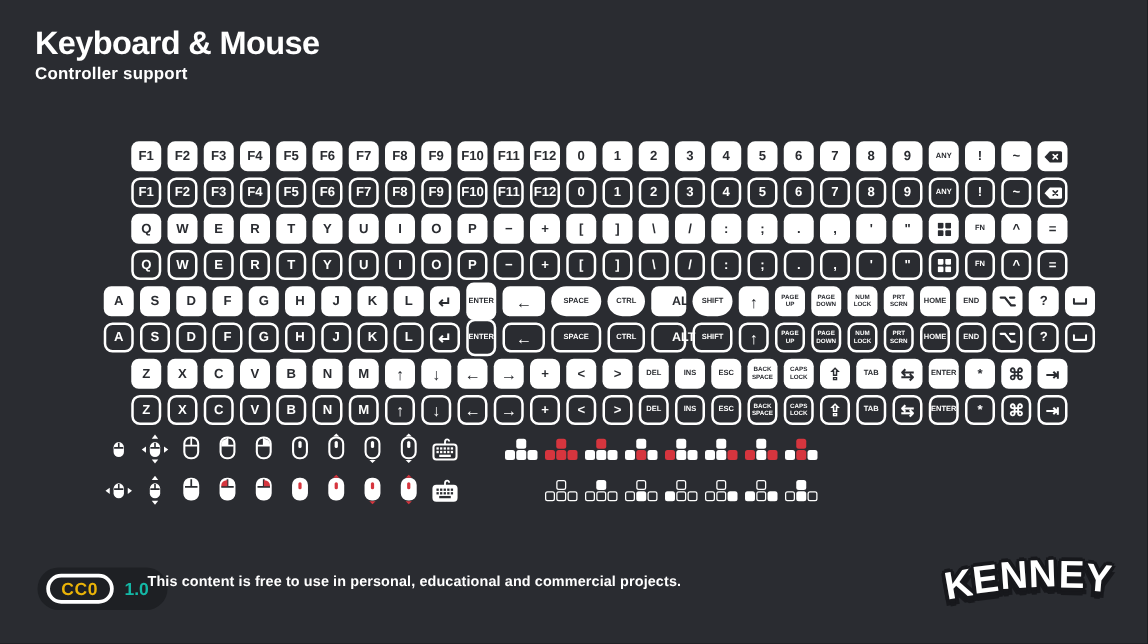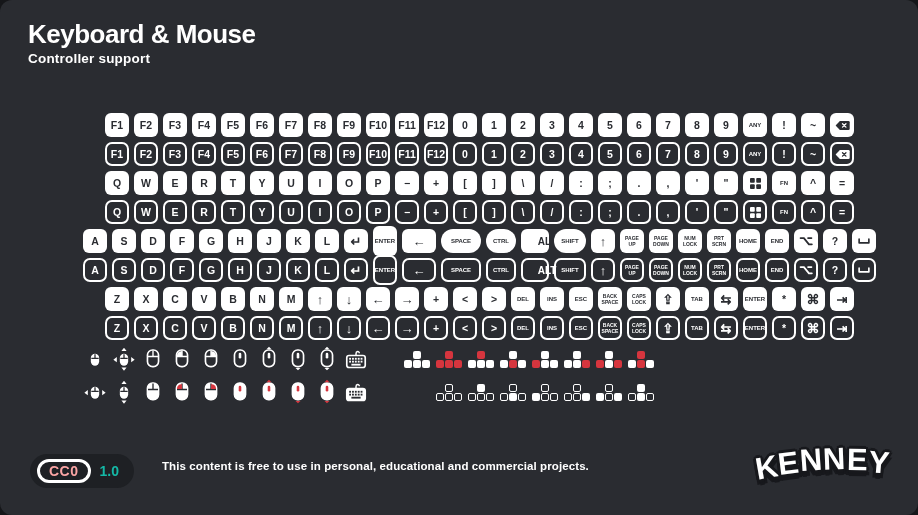--- a/index.html
+++ b/index.html
@@ -1,17 +1,17 @@
 <!DOCTYPE html>
 <html><head>
 <meta charset="utf-8">
 <style>
   html,body{margin:0;padding:0;background:#151619;}
   .stage{position:relative;width:918px;height:515px;background:var(--bg,#2a2c31);overflow:hidden;
-         border-radius:12px;font-family:"Liberation Sans",sans-serif;}
+         border-radius:0;font-family:"Liberation Sans",sans-serif;}
   
   .header{position:absolute;left:28px;top:20px;color:#fff;}
   .title{font-size:26px;font-weight:800;letter-spacing:-0.5px;line-height:1.1;}
   .subtitle{font-size:13.5px;font-weight:700;margin-top:2px;letter-spacing:0.2px;}
   
   .sheet{position:absolute;left:83px;top:113px;}
   .keyrow{display:flex;gap:5px;height:24px;align-items:center;margin-bottom:5px;justify-content:center;}
   .key{width:24px;height:24px;min-width:24px;box-sizing:border-box;display:flex;align-items:center;
        justify-content:center;font-weight:800;font-size:10.5px;border-radius:6px;flex:0 0 auto;
        text-align:center;}
@@ -37,25 +37,25 @@
   .cgroup.offset{margin-left:68px;}
   .cluster{display:grid;grid-template-columns:repeat(3,8px);grid-template-rows:8px 8px;gap:1px;}
   .sq{width:8px;height:8px;border-radius:2px;box-sizing:border-box;}
   .sq.white{background:#fff;}
   .sq.red{background:var(--accent);}
   .sq.line{border:1.5px solid #fff;}
   .pos-up{grid-area:1/2;} .pos-left{grid-area:2/1;} .pos-down{grid-area:2/2;} .pos-right{grid-area:2/3;}
   
   .license{position:absolute;left:30px;top:454px;display:inline-flex;align-items:center;gap:9px;
            background:var(--pill);border-radius:20px;padding:5px 15px 5px 7px;}
-  .cc-oval{border:3px solid #fff;border-radius:15px;padding:1px 9px;color:#fca5a5;font-weight:800;
+  .cc-oval{border:3px solid #fff;border-radius:15px;padding:1px 9px;color:#eab308;font-weight:800;
            font-size:14px;letter-spacing:0.5px;}
   .cc-ver{color:#14b8a6;font-weight:800;font-size:14px;}
   .license-text{position:absolute;left:118px;top:459px;color:#fff;font-size:11.5px;font-weight:700;
-                line-height:1.3;letter-spacing:0.1px;margin-left:44px;}
+                line-height:1.3;letter-spacing:0.1px;}
   
   .logo{position:absolute;right:28px;top:444px;color:#fff;font-weight:800;font-size:31px;
         letter-spacing:1px;transform:rotate(-3deg);
         text-shadow:3px 0 0 #17181c,-3px 0 0 #17181c,0 3px 0 #17181c,0 -3px 0 #17181c,
                     2px 2px 0 #17181c,-2px 2px 0 #17181c,2px -2px 0 #17181c,-2px -2px 0 #17181c,
                     0 6px 0 #17181c,3px 5px 0 #17181c,-3px 5px 0 #17181c;}
   .logo span{display:inline-block;}
   .defs{position:absolute;width:0;height:0;overflow:hidden;}
 </style>
 </head>

